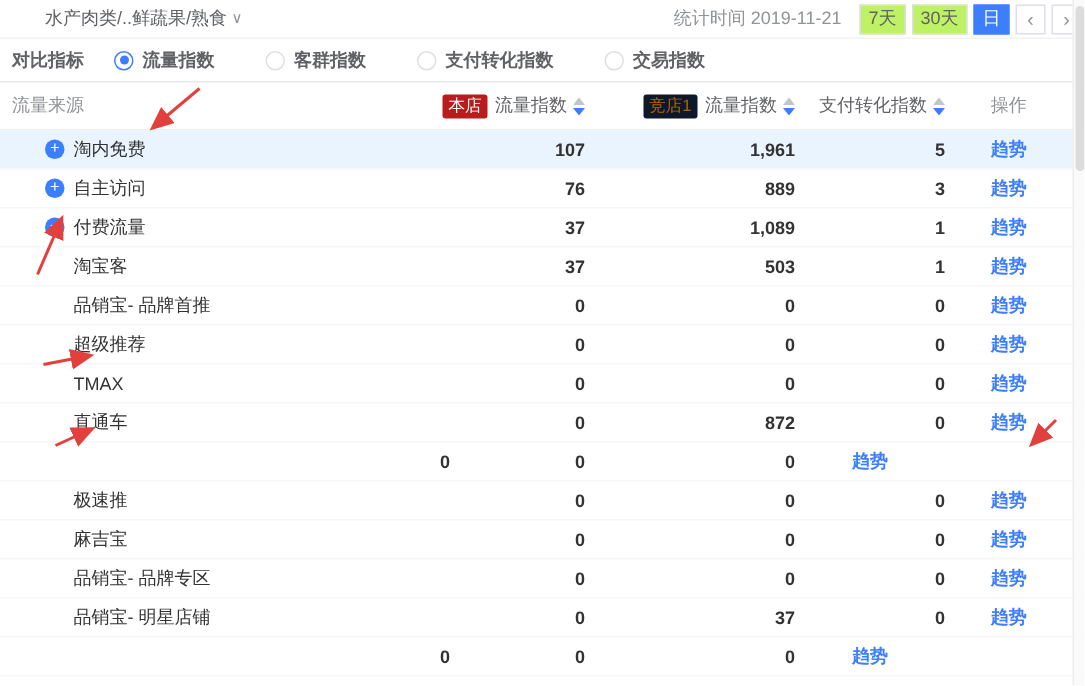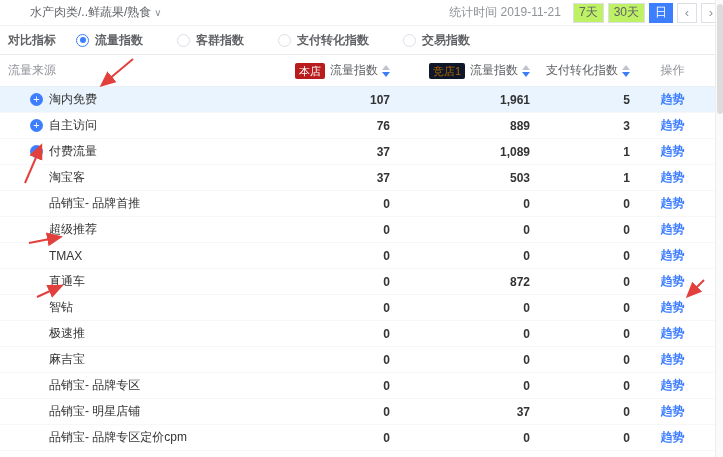--- a/index.html
+++ b/index.html
@@ -202,24 +202,20 @@
     <div class="cell name-cell">
 
       <span class="rname">直通车</span>
     </div>
     <div class="cell num c-own">0</div>
     <div class="cell num c-rival">872</div>
     <div class="cell num c-vis">0</div>
     <div class="cell action"><a class="trend">趋势</a></div>
   </div>
     <div class="grid row child">
-    <div class="cell name-cell">
-
-      <span class="rname">智钻</span>
-    </div>
     <div class="cell num c-own">0</div>
     <div class="cell num c-rival">0</div>
     <div class="cell num c-vis">0</div>
     <div class="cell action"><a class="trend">趋势</a></div>
   </div>
     <div class="grid row child">
     <div class="cell name-cell">
 
       <span class="rname">极速推</span>
     </div>
@@ -252,24 +248,20 @@
     <div class="cell name-cell">
 
       <span class="rname">品销宝- 明星店铺</span>
     </div>
     <div class="cell num c-own">0</div>
     <div class="cell num c-rival">37</div>
     <div class="cell num c-vis">0</div>
     <div class="cell action"><a class="trend">趋势</a></div>
   </div>
     <div class="grid row child">
-    <div class="cell name-cell">
-
-      <span class="rname">品销宝- 品牌专区定价cpm</span>
-    </div>
     <div class="cell num c-own">0</div>
     <div class="cell num c-rival">0</div>
     <div class="cell num c-vis">0</div>
     <div class="cell action"><a class="trend">趋势</a></div>
   </div>
   </div>
 
 <div class="scrollbar">
   <div class="thumb"></div>
 </div>

